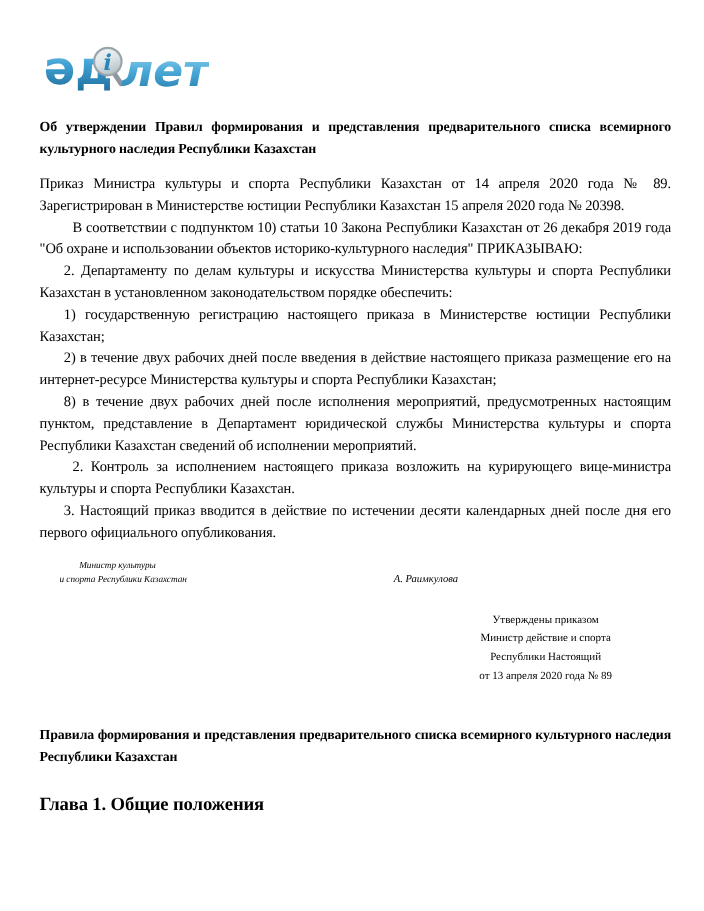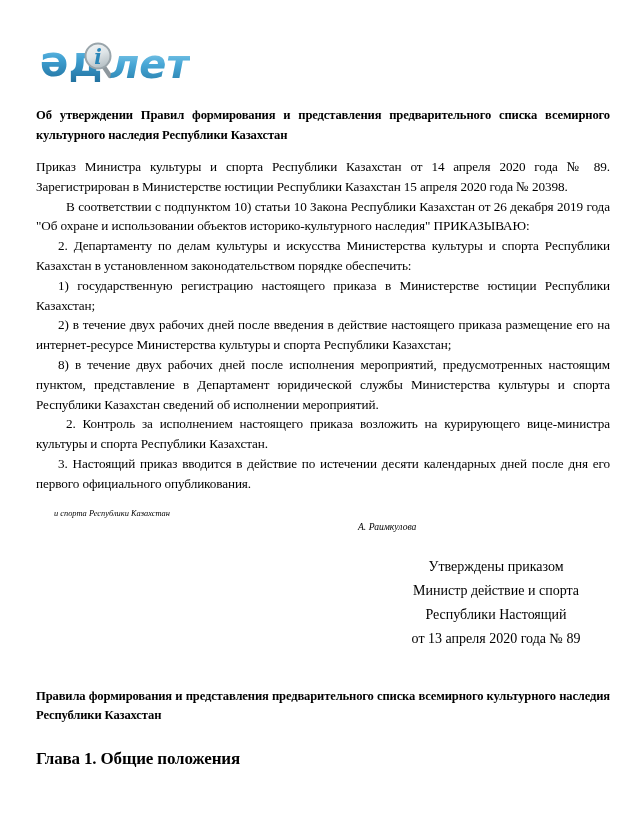--- a/index.html
+++ b/index.html
@@ -86,21 +86,21 @@
     font-style: italic;
     font-size: 9.6px;
   }
 
   .approval {
     margin-top: 14px;
     margin-left: 330px;
     width: 260px;
     text-align: center;
     font-family: "Liberation Serif", "DejaVu Serif", serif;
-    font-size: 14px;
+    font-size: 10px;
     line-height: 1.72;
   }
   .approval span { display: block; }
 
   .rules-title {
     font-family: "Liberation Serif", "DejaVu Serif", serif;
     font-weight: bold;
     font-size: 12.6px;
     line-height: 1.55;
     text-align: justify;
@@ -160,20 +160,21 @@
 
   <p class="body-par indent-sm">2. Департаменту по делам культуры и искусства Министерства культуры и спорта Республики Казахстан в установленном законодательством порядке обеспечить:</p>
   <p class="body-par indent-sm">1) государственную регистрацию настоящего приказа в Министерстве юстиции Республики Казахстан;</p>
   <p class="body-par indent-sm">2) в течение двух рабочих дней после введения в действие настоящего приказа размещение его на интернет-ресурсе Министерства культуры и спорта Республики Казахстан;</p>
   <p class="body-par indent-sm">8) в течение двух рабочих дней после исполнения мероприятий, предусмотренных настоящим пунктом, представление в Департамент юридической службы Министерства культуры и спорта Республики Казахстан сведений об исполнении мероприятий.</p>
   <p class="body-par indent">2. Контроль за исполнением настоящего приказа возложить на курирующего вице-министра культуры и спорта Республики Казахстан.</p>
   <p class="body-par indent-sm">3. Настоящий приказ вводится в действие по истечении десяти календарных дней после дня его первого официального опубликования.</p>
 
   <div class="sig-row">
     <div class="sig-left">
+      <span class="l1">Министр культуры</span>
       <span class="l2">и спорта Республики Казахстан</span>
     </div>
     <div class="sig-name">А. Раимкулова</div>
   </div>
 
   <div class="approval">
     <span>Утверждены приказом</span>
     <span>Министр действие и спорта</span>
     <span>Республики Настоящий</span>
     <span>от 13 апреля 2020 года № 89</span>

